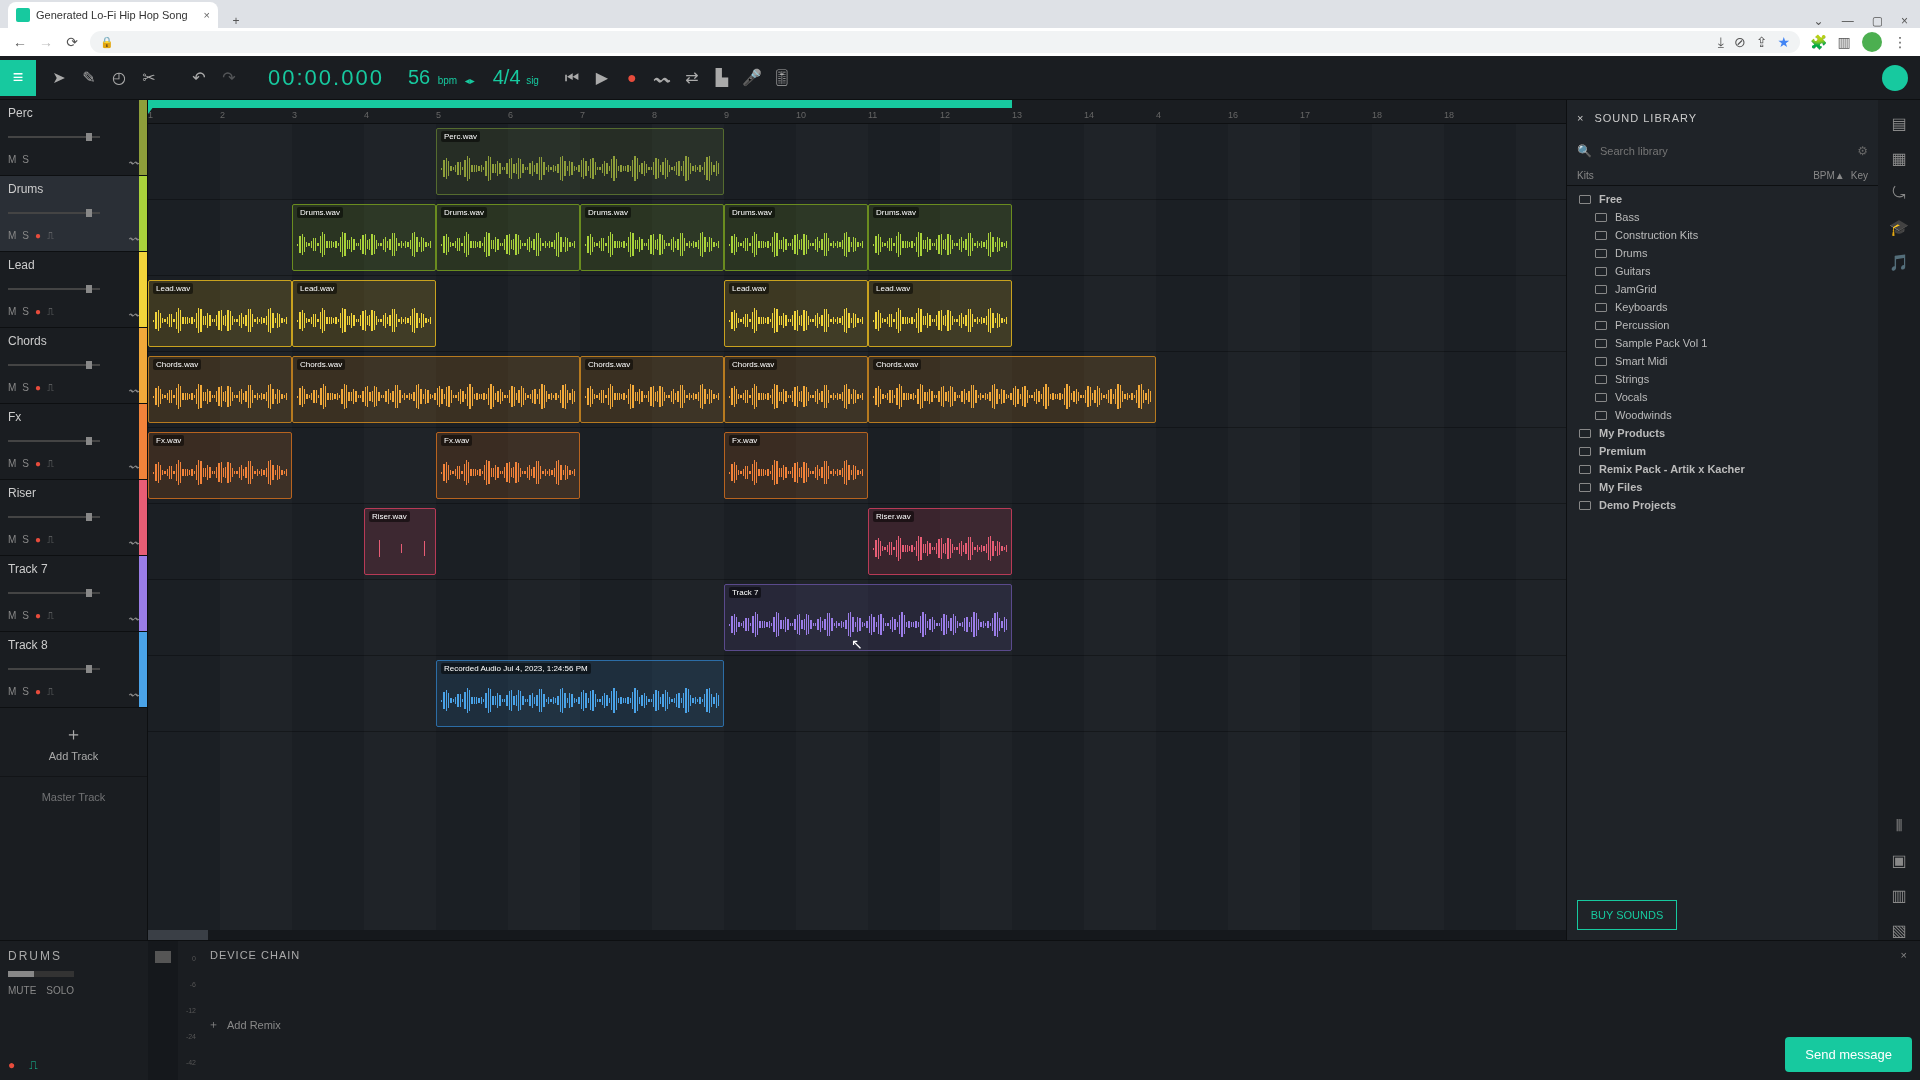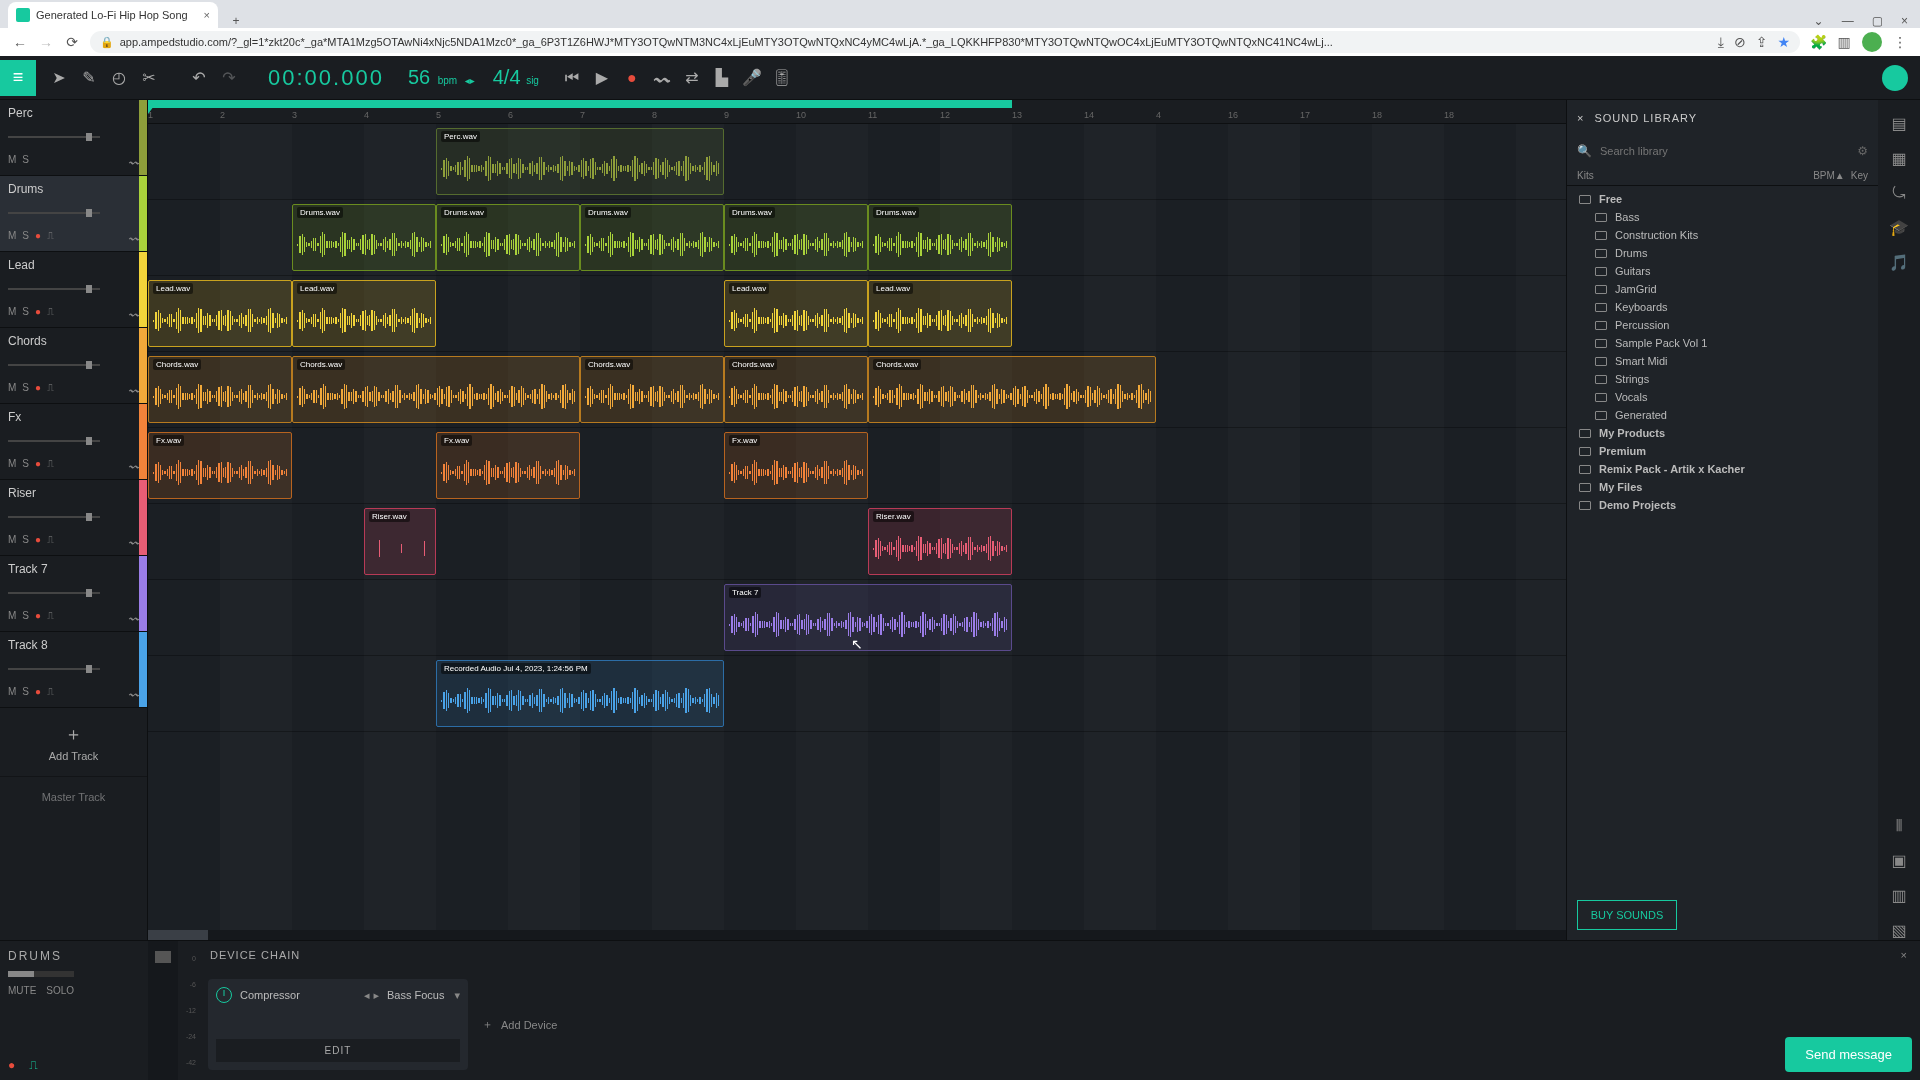--- a/index.html
+++ b/index.html
@@ -106,21 +106,20 @@
       <span>▢</span>
       <span>×</span>
     </div>
   </div>
   <div class="addr">
     <span class="nav-ico">←</span>
     <span class="nav-ico" style="opacity:.4">→</span>
     <span class="nav-ico">⟳</span>
     <div class="url">
       <span class="lock">🔒</span>
-      <span>app.ampedstudio.com/?_gl=1*zkt20c*_ga*MTA1Mzg5OTAwNi4xNjc5NDA1Mzc0*_ga_6P3T1Z6HWJ*MTY3OTQwNTM3NC4xLjEuMTY3OTQwNTQxNC4yMC4wLjA.*_ga_LQKKHFP830*MTY3OTQwNTQwOC4xLjEuMTY3OTQwNTQxNC41NC4wLj...</span>
       <div class="urladd">
         <span>⤓</span>
         <span>⊘</span>
         <span>⇪</span>
         <span style="color:#4285f4">★</span>
       </div>
     </div>
     <span class="nav-ico">🧩</span>
     <span class="nav-ico">▥</span>
     <span class="avatar"></span>
@@ -2107,21 +2106,21 @@
           <div class="treeitem" style="padding-left: 28px;">
             <span class="folder-ico"></span>
             <span>Strings</span>
           </div>
           <div class="treeitem" style="padding-left: 28px;">
             <span class="folder-ico"></span>
             <span>Vocals</span>
           </div>
           <div class="treeitem" style="padding-left: 28px;">
             <span class="folder-ico"></span>
-            <span>Generated</span>
+            <span>Woodwinds</span>
           </div>
           <div class="treeitem root" style="padding-left: 12px;">
             <span class="folder-ico"></span>
             <span>My Products</span>
           </div>
           <div class="treeitem root" style="padding-left: 12px;">
             <span class="folder-ico"></span>
             <span>Premium</span>
           </div>
           <div class="treeitem root" style="padding-left: 12px;">
@@ -2178,35 +2177,22 @@
         <div>-12</div>
         <div>-24</div>
         <div>-42</div>
       </div>
     <div class="bmain">
       <div class="devhead">
         <span>DEVICE CHAIN</span>
         <span class="x">×</span>
       </div>
       <div class="devchain">
-        <div class="device">
-          <div class="devtop">
-            <span class="power"></span>
-            <span>Compressor</span>
-            <span class="preset">
-              <span>◂</span>
-              <span>▸</span>
-              <span style="color:#bbb;margin-left:4px">Bass Focus</span>
-              <span style="margin-left:6px">▾</span>
-            </span>
-          </div>
-          <div class="devedit">EDIT</div>
-        </div>
         <div class="adddev">
           <span>＋</span>
-          <span>Add Device</span>
+          <span>Add Remix</span>
         </div>
       </div>
     </div>
   </div>
 
   <div class="sendmsg">Send message</div>
 </div>
 
 </body></html>

